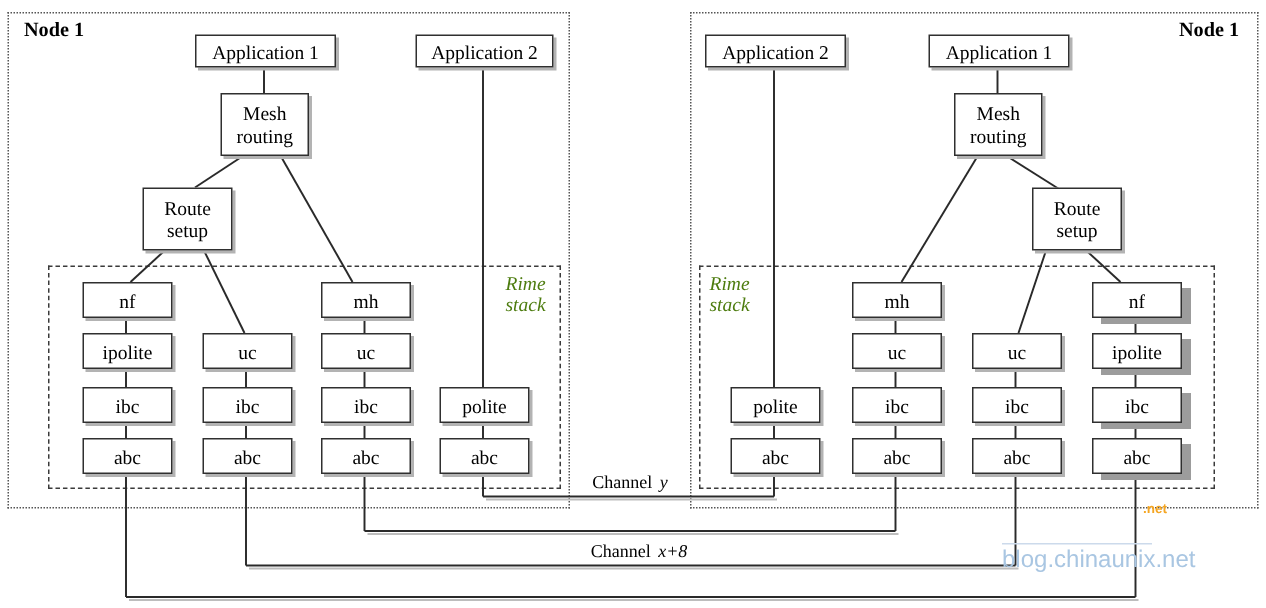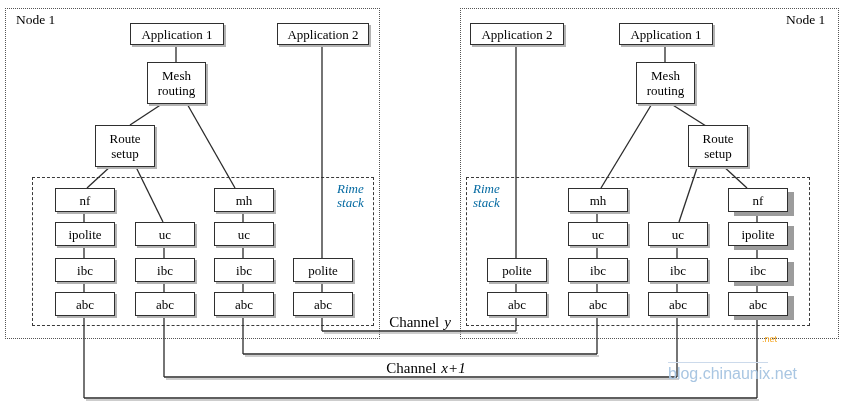--- a/index.html
+++ b/index.html
@@ -2,34 +2,34 @@
 <html><head>
 <meta charset="utf-8">
 <style>
   html,body{margin:0;padding:0;background:#fff;}
   #stage{
     position:relative;width:844px;height:405px;background:#ffffff;
     font-family:"Liberation Serif","DejaVu Serif",serif;overflow:hidden;
   }
   .node-frame{position:absolute;border:1px dotted #555;z-index:0;}
   .rime-frame{position:absolute;border:1px dashed #3a3a3a;z-index:0;}
-  .node-title{position:absolute;font-weight:normal;font-size:13.5px;color:#000;z-index:3;white-space:nowrap;}
-  .rime-label{position:absolute;font-style:italic;font-size:13px;line-height:14px;color:#0369a1;z-index:3;}
+  .node-title{position:absolute;font-weight:bold;font-size:13.5px;color:#000;z-index:3;white-space:nowrap;}
+  .rime-label{position:absolute;font-style:italic;font-size:13px;line-height:14px;color:#4d7c0f;z-index:3;}
   .box{
     position:absolute;background:#fff;border:1px solid #2f2f2f;
     box-shadow:2px 2px 0 #b3b3b3;display:flex;align-items:center;justify-content:center;
     font-size:13px;color:#000;text-align:center;z-index:2;line-height:15px;
   }
   .box.heavy{box-shadow:6px 4px 0 #9c9c9c;}
-  .chan-label{position:absolute;font-size:15px;color:#000;z-index:3;white-space:nowrap;text-align:center;width:120px;}
+  .chan-label{position:absolute;font-size:12px;color:#000;z-index:3;white-space:nowrap;text-align:center;width:120px;}
   .chan-label .var{font-style:italic;margin-left:5px;}
   #wires{position:absolute;left:0;top:0;z-index:1;}
   .wm{position:absolute;z-index:4;font-family:"Liberation Sans","DejaVu Sans",sans-serif;}
   .wm-brand{font-size:20px;font-weight:bold;letter-spacing:0px;white-space:nowrap;}
-  .wm-sup{position:absolute;font-size:9px;font-weight:normal;top:-4px;left:96px;}
+  .wm-sup{position:absolute;font-size:9px;font-weight:bold;top:-4px;left:96px;}
   .wm-rule{position:absolute;height:1px;background:#ccdaeb;width:100px;left:2px;top:24px;}
   .wm-url{position:absolute;font-size:16px;left:2px;top:27px;white-space:nowrap;text-align:right;}
 </style>
 </head>
 <body>
 
 <div id="stage">
 
   <svg id="wires" width="844" height="405">
 
@@ -149,21 +149,21 @@
 
   <div class="box heavy" style="left:728px;top:188px;width:58px;height:22px;">nf</div>
   <div class="box heavy" style="left:728px;top:222px;width:58px;height:22px;">ipolite</div>
   <div class="box heavy" style="left:728px;top:258px;width:58px;height:22px;">ibc</div>
   <div class="box heavy" style="left:728px;top:292px;width:58px;height:22px;">abc</div>
 
   <div class="chan-label" style="left:360px;top:314px;">
     <span>Channel</span><span class="var">y</span>
   </div>
   <div class="chan-label" style="left:366px;top:360px;">
-    <span>Channel</span><span class="var">x+1</span>
+    <span>Channel</span><span class="var">x+8</span>
   </div>
 
   <div class="wm" style="left:666px;top:338px;width:170px;height:50px;">
     <span class="wm-sup" style="color: rgb(245, 166, 35);">.net</span>
     <span class="wm-rule"></span>
     <span class="wm-url" style="color: rgb(169, 198, 226);">blog.chinaunix.net</span>
   </div>
 
 </div>
 

